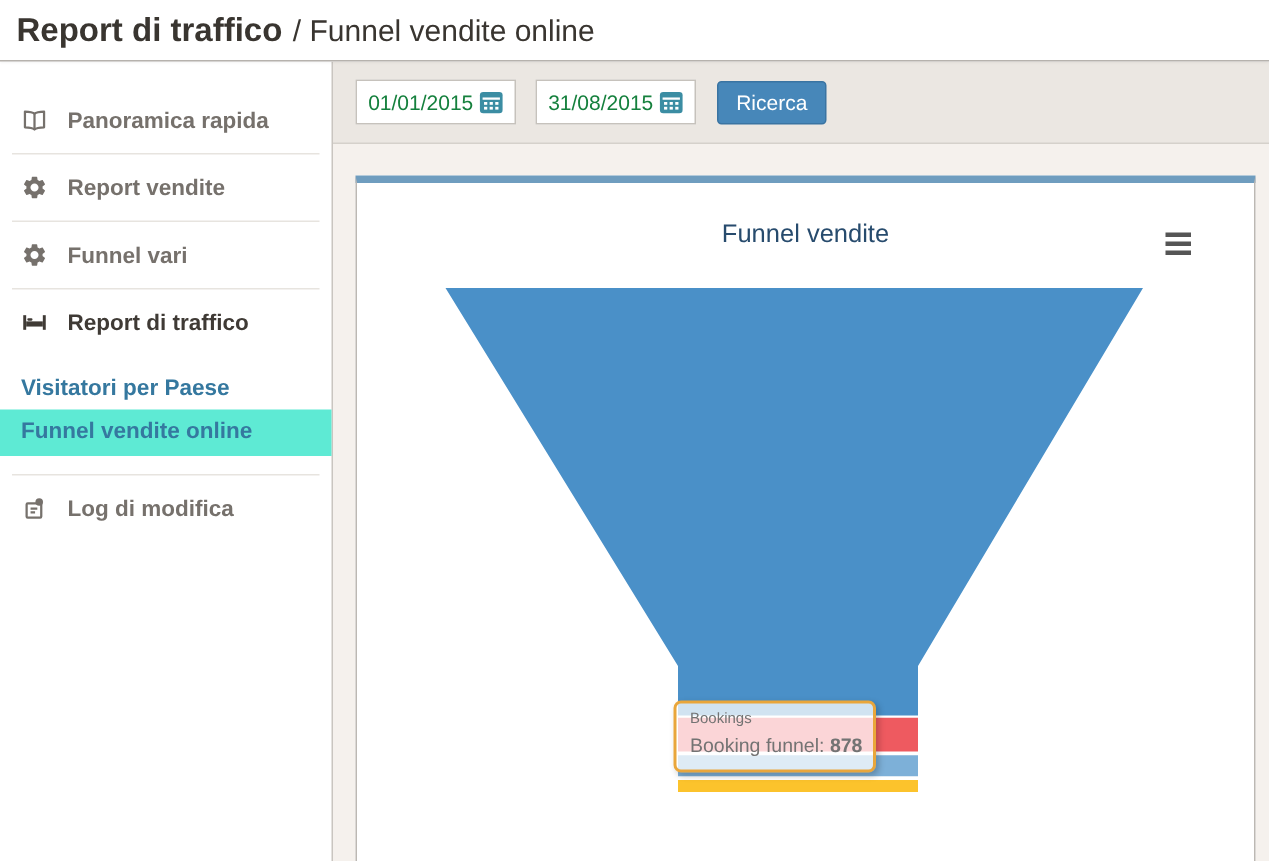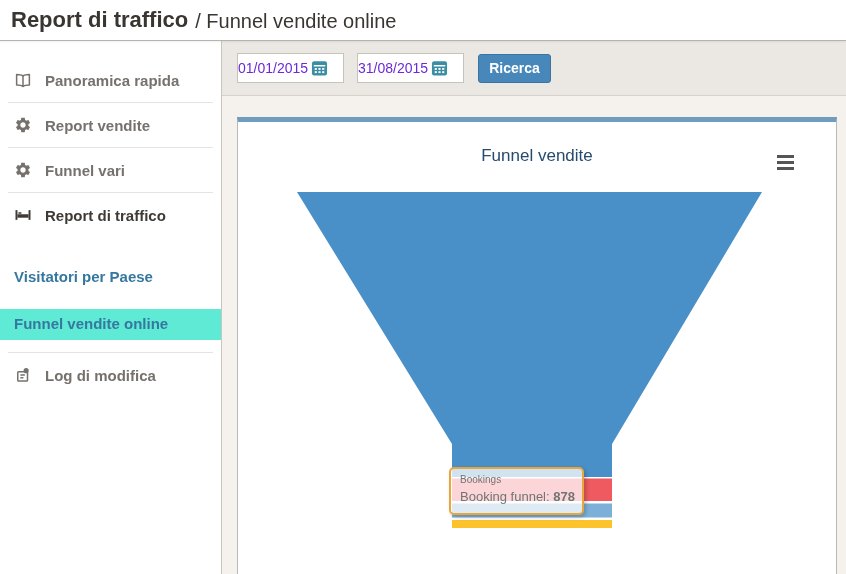--- a/index.html
+++ b/index.html
@@ -31,38 +31,38 @@
     padding: 13px 14px; font-size: 15px; font-weight: bold; color: #76716c;
     cursor: pointer;
   }
   .nav-item .ico { width: 18px; height: 18px; display: inline-flex; color: #76716c; flex-shrink: 0; }
   .nav-item.active { color: #3f3a35; }
   .nav-item.active .ico { color: #3f3a35; }
   .nav-divider { height: 1px; background: #e7e4df; margin: 0 8px; }
   .sub-list { padding: 8px 0 12px 0; }
   .sub-item {
     padding: 6px 14px; font-size: 15px; font-weight: bold; color: #35789f;
-    cursor: pointer; line-height: 16px; margin-top: 18px;
+    cursor: pointer; line-height: 16px;
   }
   .sub-item.selected { background: #5eead4; padding-top: 7px; padding-bottom: 8px; }
   
   .toolbar {
     height: 55px; background: #ebe7e2; border-bottom: 1px solid #d5d1cb;
     display: flex; align-items: center; padding-left: 15px; gap: 13px; flex-shrink: 0;
   }
   .date-field {
     width: 107px; height: 30px; background: #fff; border: 1px solid #c6c2bc;
-    display: flex; align-items: center; justify-content: flex-start; gap: 3px;
-    font-size: 14px; color: #6d28d9; cursor: pointer;
+    display: flex; align-items: center; justify-content: center; gap: 3px;
+    font-size: 14px; color: #15803d; cursor: pointer;
   }
   .date-field .cal { width: 17px; height: 16px; display: inline-flex; }
   .search-btn {
     margin-left: 1px; width: 73px; height: 29px;
     background: #4787b9; border: 1px solid #3a74a2; border-radius: 3px;
-    color: #fff; font-weight: bold; font-size: 14px; font-family: inherit;
+    color: #fff; font-weight: normal; font-size: 14px; font-family: inherit;
     cursor: pointer;
   }
   
   .chart-area { flex: 1; background: #f5f1ed; padding: 21px 0 0 15px; }
   .chart-panel {
     width: 600px; height: 481px; background: #fff;
     border: 1px solid #bcb8b3; border-top: 5px solid #6f9dbf;
     position: relative;
   }
   .chart-title {

